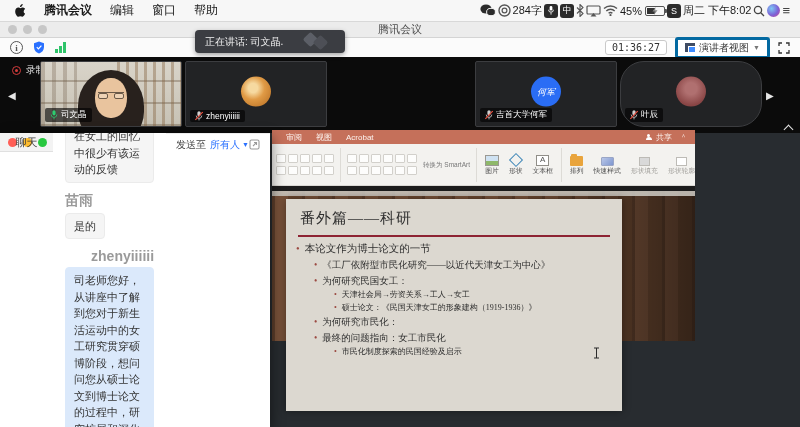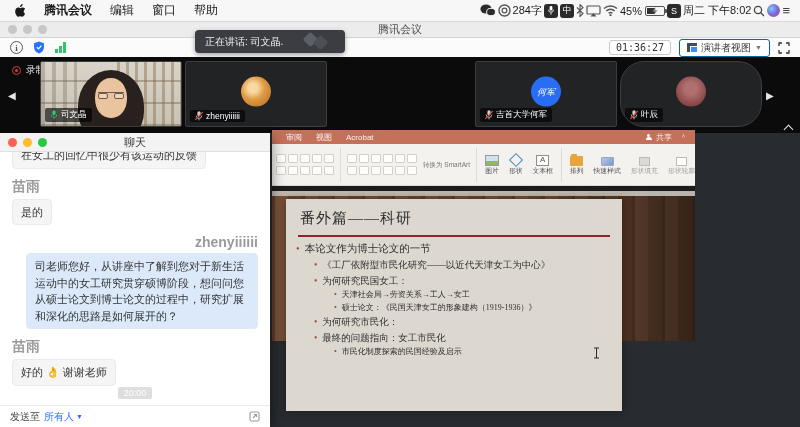--- a/index.html
+++ b/index.html
@@ -33,21 +33,21 @@
   #mtoolbar { position:absolute; left:0; top:38px; width:800px; height:19px; background:#fbfbfb;
     display:flex; align-items:center; }
   #mtoolbar .licons { display:flex; align-items:center; gap:10px; padding-left:10px; }
   .info-ic { width:13px; height:13px; border:1.4px solid #555; border-radius:50%; color:#555;
     font-size:9px; font-weight:bold; display:flex; align-items:center; justify-content:center; font-family:"Liberation Serif",serif; }
   .bars { display:flex; align-items:flex-end; gap:1.5px; height:11px; }
   .bars i { width:2.5px; background:#2fc46a; display:block; }
   #mtoolbar .ricons { margin-left:auto; display:flex; align-items:center; gap:8px; padding-right:10px; }
   .timerbox { border:1px solid #c9c9c9; border-radius:3px; font-family:"DejaVu Sans Mono",monospace;
     font-size:10px; color:#333; padding:1px 6px; background:#fff; }
-  .viewbtn { border:1px solid #0369a1; border-radius:3px; background:#fff; display:flex; align-items:center;
+  .viewbtn { border:3px solid #0369a1; border-radius:3px; background:#fff; display:flex; align-items:center;
     gap:4px; font-size:10px; color:#333; padding:1px 7px; }
   .viewic { width:10px; height:9px; position:relative; background:#3f4c63; }
   .viewic::after { content:""; position:absolute; right:0; bottom:0; width:6px; height:5px; background:#3f8cff; border-left:1px solid #fff; border-top:1px solid #fff; }
   .caret { font-size:7px; color:#777; }
 
   
   #speaktip { position:absolute; left:195px; top:30px; width:150px; height:23px; background:#3b3d42;
     border-radius:4px; color:#f2f2f2; font-size:10px; display:flex; align-items:center; padding-left:10px;
     overflow:hidden; box-shadow:0 2px 5px rgba(0,0,0,.35); z-index:30; }
   #speaktip .logo { position:absolute; right:14px; top:4px; width:26px; height:16px; opacity:.35; }
@@ -89,21 +89,21 @@
     border-radius:48%; background:#e9c49e; }
   .scene .glasses { position:absolute; left:50%; top:30px; transform:translateX(-50%); width:26px; height:7px;
     border-top:1px solid #6b5a49; display:flex; justify-content:space-between; }
   .scene .glasses i { width:10px; height:6px; border:1px solid #6b5a49; border-radius:2px; background:rgba(255,255,255,.25); }
   .chev-up { position:absolute; right:7px; top:67px; width:8px; height:8px; }
   .chev-up::before { content:""; position:absolute; left:0; top:2px; width:6px; height:6px;
     border-left:1.5px solid #e8e8e8; border-top:1.5px solid #e8e8e8; transform:rotate(45deg); }
 
   
   #chatwin { position:absolute; left:0; top:133px; width:270px; height:294px; background:#fff;
-    box-shadow:2px 3px 12px rgba(0,0,0,.45); display:flex; flex-direction:column; z-index:20; }
+    box-shadow:2px 3px 12px rgba(0,0,0,.45); display:flex; flex-direction:row; z-index:20; }
   #chatbar { height:19px; background:#f3f3f3; border-bottom:1px solid #e0e0e0; position:relative;
     display:flex; align-items:center; flex:none; }
   #chatbar .lights { display:flex; padding-left:8px; }
   .tl.red{background:#ff5f57;} .tl.yellow{background:#febc2e;} .tl.green{background:#28c840;}
   #chatbar .title { position:absolute; left:0; right:0; text-align:center; font-size:11px; color:#3a3a3a; }
   #chatbody { flex:1; overflow:hidden; padding:0 12px; font-size:11px; color:#333; }
   .sender { color:#9a9a9a; font-size:14px; margin:9px 0 3px;font-weight:bold; }
   .sender.right { text-align:right; }
   .bubble { display:inline-block; background:#f5f5f5; border:1px solid #ebebeb; border-radius:4px;
     padding:4px 8px; line-height:1.5; max-width:232px; }

